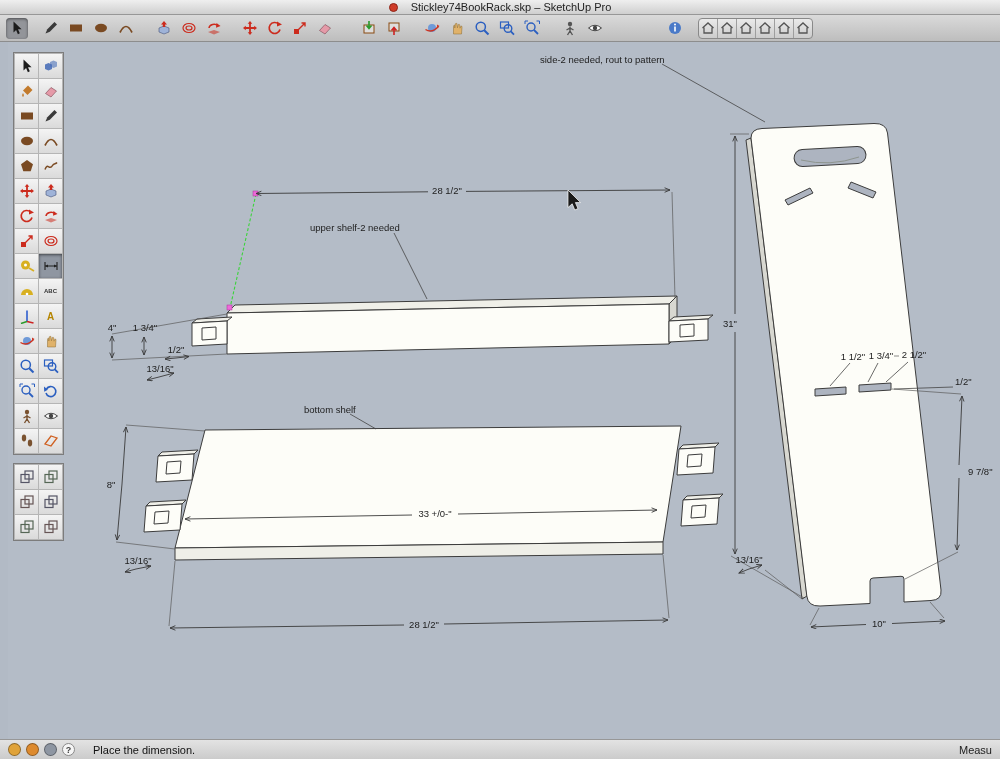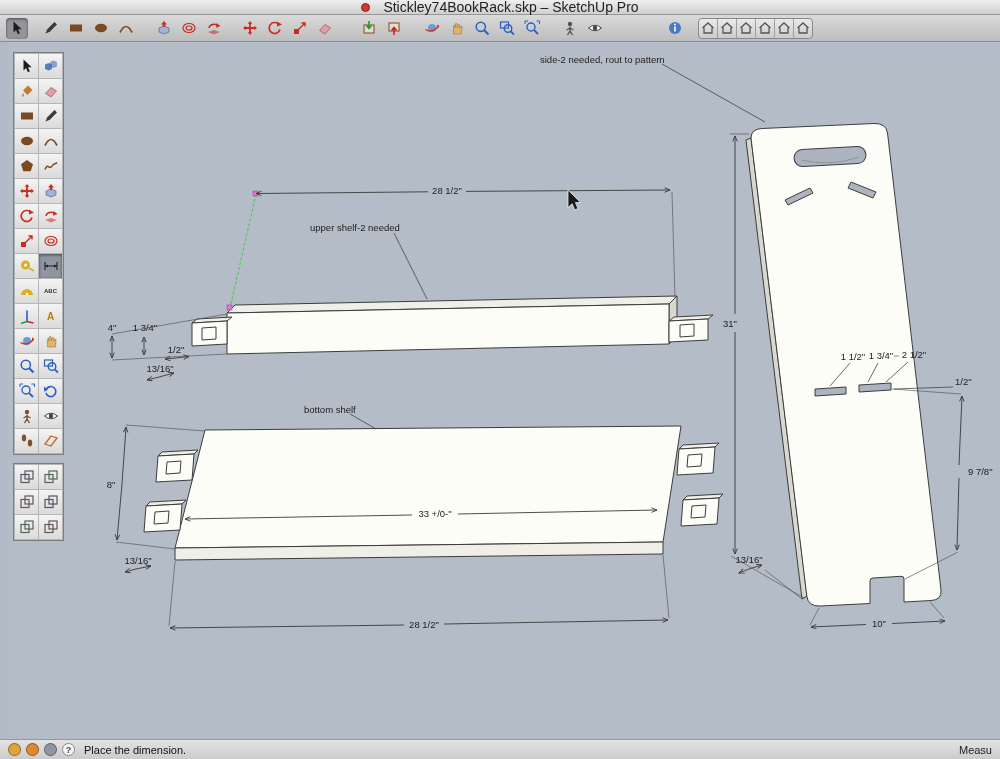--- a/index.html
+++ b/index.html
@@ -1,18 +1,18 @@
 <!DOCTYPE html>
 <html><head>
 <meta charset="utf-8">
 <style>
   html,body{margin:0;padding:0;background:#888;}
   .app{position:relative;width:1000px;height:759px;background:#b2bac5;font-family:"Liberation Sans",sans-serif;overflow:hidden;}
   
-  .titlebar{position:absolute;top:0;left:0;right:0;height:14px;background:linear-gradient(#efefef,#cfcfcf);border-bottom:1px solid #979797;display:flex;align-items:center;justify-content:center;gap:13px;font-size:14px;color:#222;}
+  .titlebar{position:absolute;top:0;left:0;right:0;height:14px;background:linear-gradient(#efefef,#cfcfcf);border-bottom:1px solid #979797;display:flex;align-items:center;justify-content:center;gap:13px;font-size:11px;color:#222;}
   .appdot{width:7px;height:7px;border-radius:50%;background:#cf3b28;border:1px solid #8d2417;}
   
   .toolbar{position:absolute;top:15px;left:0;right:0;height:26px;background:linear-gradient(#dadada,#bdbdbd);border-bottom:1px solid #8d8d8d;display:flex;align-items:center;padding-left:6px;}
   .grp{display:flex;gap:3px;}
   .tb{width:22px;height:21px;display:flex;align-items:center;justify-content:center;border-radius:4px;}
   .tb.pressed{background:#93959a;box-shadow:inset 0 1px 3px rgba(0,0,0,.5);}
   .ic{width:16px;height:16px;display:block;}
   .seg{display:flex;border:1px solid #898989;border-radius:4px;background:linear-gradient(#eaeaea,#cccccc);overflow:hidden;}
   .seg .tb{width:18px;height:19px;border-radius:0;border-right:1px solid #9e9e9e;}
   .seg .tb:last-child{border-right:none;}
@@ -31,21 +31,21 @@
   .palbox{border:1px solid #7c7c7c;background:#b5b5b5;display:grid;grid-template-columns:1fr 1fr;gap:1px;padding:1px;}
   .palbox + .palbox{margin-top:8px;}
   .pb{height:24px;background:linear-gradient(#f4f4f4,#dadada);display:flex;align-items:center;justify-content:center;}
   .pb.pressed{background:#8f96a1;box-shadow:inset 0 1px 3px rgba(0,0,0,.55);}
   .glyph{font-size:6px;font-weight:bold;color:#333;letter-spacing:0;}
   .glyph.big{font-size:10px;color:#b58500;}
   
   .statusbar{position:absolute;bottom:0;left:0;right:0;height:19px;background:linear-gradient(#e3e3e3,#cbcbcb);border-top:1px solid #979797;display:flex;align-items:center;font-size:11px;color:#111;padding:0 8px;gap:5px;}
   .sbc{width:13px;height:13px;border-radius:50%;border:1px solid rgba(0,0,0,.35);box-sizing:border-box;}
   .help{width:13px;height:13px;border-radius:50%;background:#f5f5f5;border:1px solid #8a8a8a;font-size:9px;font-weight:bold;color:#444;display:flex;align-items:center;justify-content:center;box-sizing:border-box;}
-  .msg{margin-left:4px;}
+  .msg{margin-left:13px;}
   .meas{margin-left:auto;color:#222;padding-left:8px;}
 </style>
 </head>
 <body>
 
 <svg width="0" height="0" style="position:absolute">
 <defs>
   <symbol id="i-cursor" viewBox="0 0 16 16">
         <path fill="currentColor" d="M4.5 1.5 L4.5 12.5 L7.1 10 L8.9 14.2 L10.8 13.3 L9 9.2 L12.6 9.2 Z"></path>
       </symbol>

